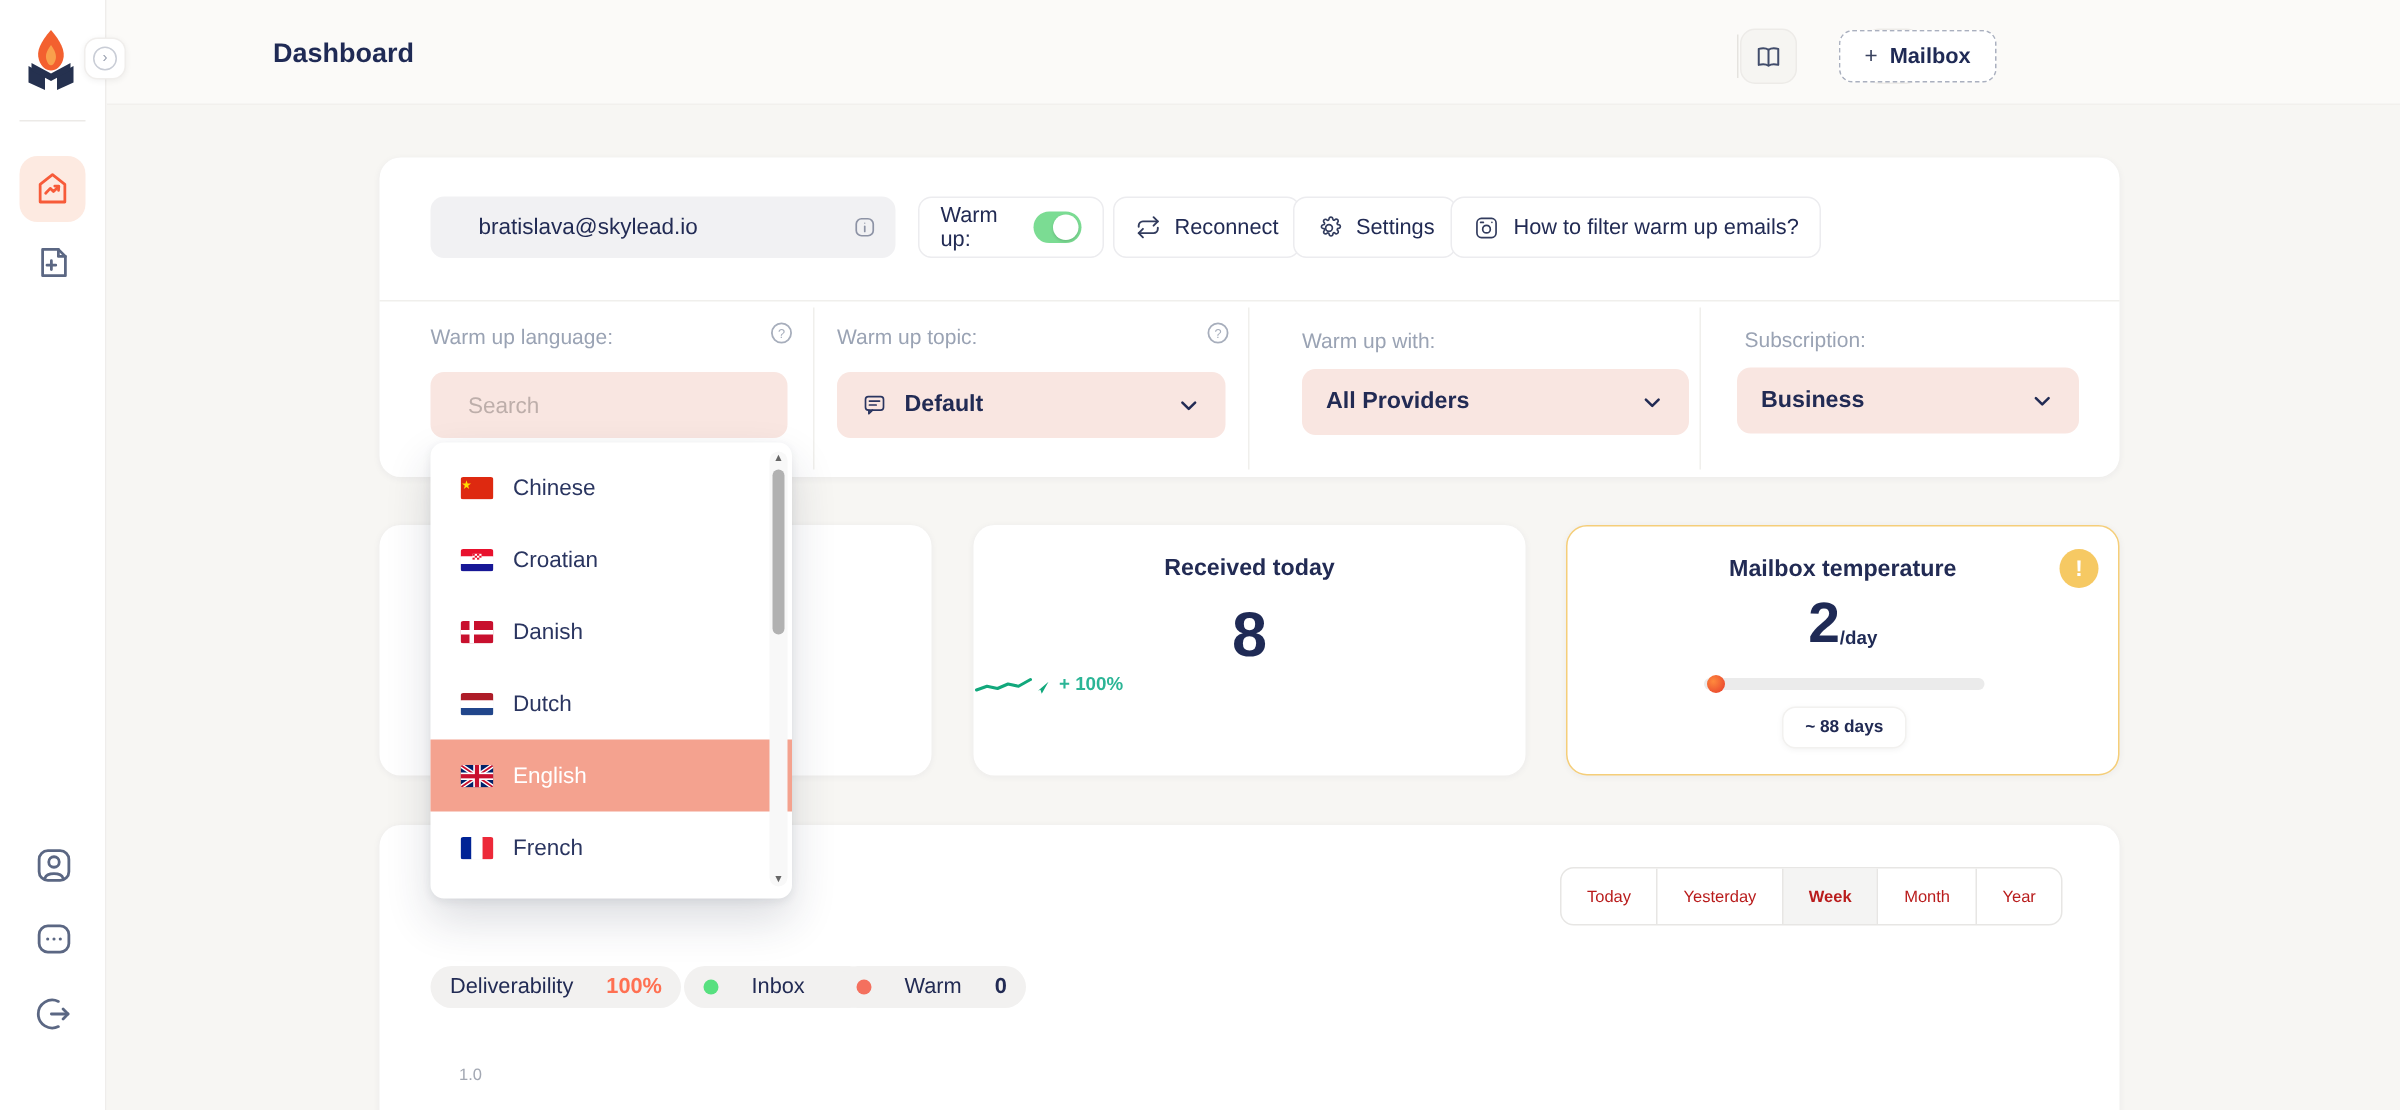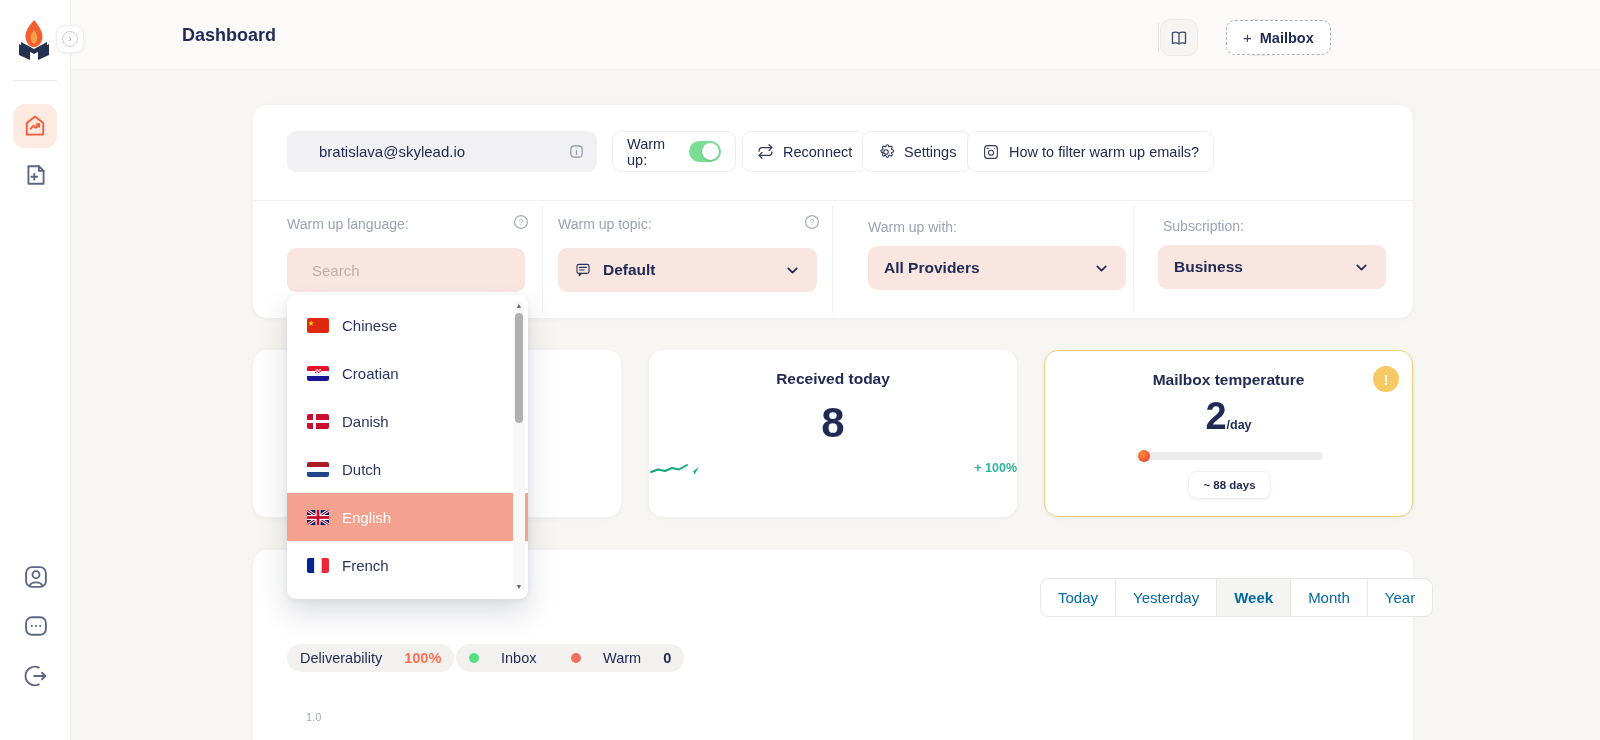--- a/index.html
+++ b/index.html
@@ -41,33 +41,33 @@
   .select .grow{flex:1}
   .search-input{flex:1;border:none;background:transparent;font-family:"Liberation Sans",sans-serif;font-size:15px;color:#222b54;outline:none;margin-left:9px}
   .search-input::placeholder{color:#bdaeaa}
 
   
   .stat1{position:absolute;left:253px;top:350px;width:368px;height:167px}
   .stat2{position:absolute;left:649px;top:350px;width:368px;height:167px;text-align:center}
   .stat3{position:absolute;left:1044px;top:350px;width:369px;height:167px;border:1px solid #f5ce79;text-align:center}
   .stat-title{font-size:15.5px;font-weight:700;color:#222b54;margin-top:20px}
   .big-num{font-size:42px;font-weight:700;color:#1f2a55;line-height:1;margin-top:14px}
-  .spark-row{display:flex;align-items:center;justify-content:space-between;gap:5px;margin-top:16px}
+  .spark-row{display:flex;align-items:center;justify-content:flex-start;gap:5px;margin-top:4px}
   .change-txt{font-size:12.5px;font-weight:700;color:#2bb596}
   .temp-num{font-size:38px;font-weight:700;color:#1f2a55;line-height:1;display:inline-flex;align-items:flex-end;margin-top:8px}
   .temp-unit{font-size:12.5px;font-weight:700;margin-bottom:4px}
   .temp-bar{position:absolute;left:91px;top:101px;width:187px;height:8px;background:#ebebeb;border-radius:5px}
   .temp-dot{position:absolute;left:2px;top:-2px;width:12px;height:12px;border-radius:50%;background:radial-gradient(circle at 35% 35%,#ff8a3d,#e5392b)}
   .eta-pill{position:absolute;left:143px;top:120px;width:83px;height:28px;background:#fff;border:1px solid #f2f1ef;border-radius:9px;box-shadow:0 1px 4px rgba(0,0,0,.05);display:flex;align-items:center;justify-content:center;font-size:11.5px;font-weight:700;color:#222b54}
   .warn-circ{position:absolute;right:13px;top:15px;width:26px;height:26px;border-radius:50%;background:#f6c963;color:#fff;font-weight:700;font-size:15px;display:flex;align-items:center;justify-content:center}
 
   
   .bottom-card{position:absolute;left:253px;top:550px;width:1160px;height:220px}
   .tabs{position:absolute;left:787px;top:28px;height:39px;display:flex;border:1px solid #e7e6e4;border-radius:9px;background:#fff;overflow:hidden}
-  .tab{display:flex;align-items:center;padding:0 17px;font-size:15px;color:#0369a1;border-left:1px solid #e7e6e4;cursor:pointer}
+  .tab{display:flex;align-items:center;padding:0 17px;font-size:11px;color:#b91c1c;border-left:1px solid #e7e6e4;cursor:pointer}
   .tab:first-child{border-left:none}
   .tab.active{background:#f4f4f3;font-weight:700}
   .pill{position:absolute;top:94px;height:28px;background:#f2f1f0;border-radius:15px;display:flex;align-items:center;gap:22px;padding:0 13px;font-size:14.5px;color:#222b54;cursor:pointer}
   .dot{width:10px;height:10px;border-radius:50%}
   .pill b{font-size:14.5px}
   .y-tick{position:absolute;left:53px;top:161px;font-size:11px;color:#a3a8b3}
 
   
   .dropdown{position:absolute;left:287px;top:295px;width:241px;background:#fff;border-radius:9px;box-shadow:0 14px 30px rgba(40,45,70,.16),0 2px 6px rgba(40,45,70,.08);z-index:60;padding:6px 0 10px}
   .dd-item{height:48px;display:flex;align-items:center;gap:13px;padding-left:20px;font-size:15px;color:#2a3560;cursor:pointer}

